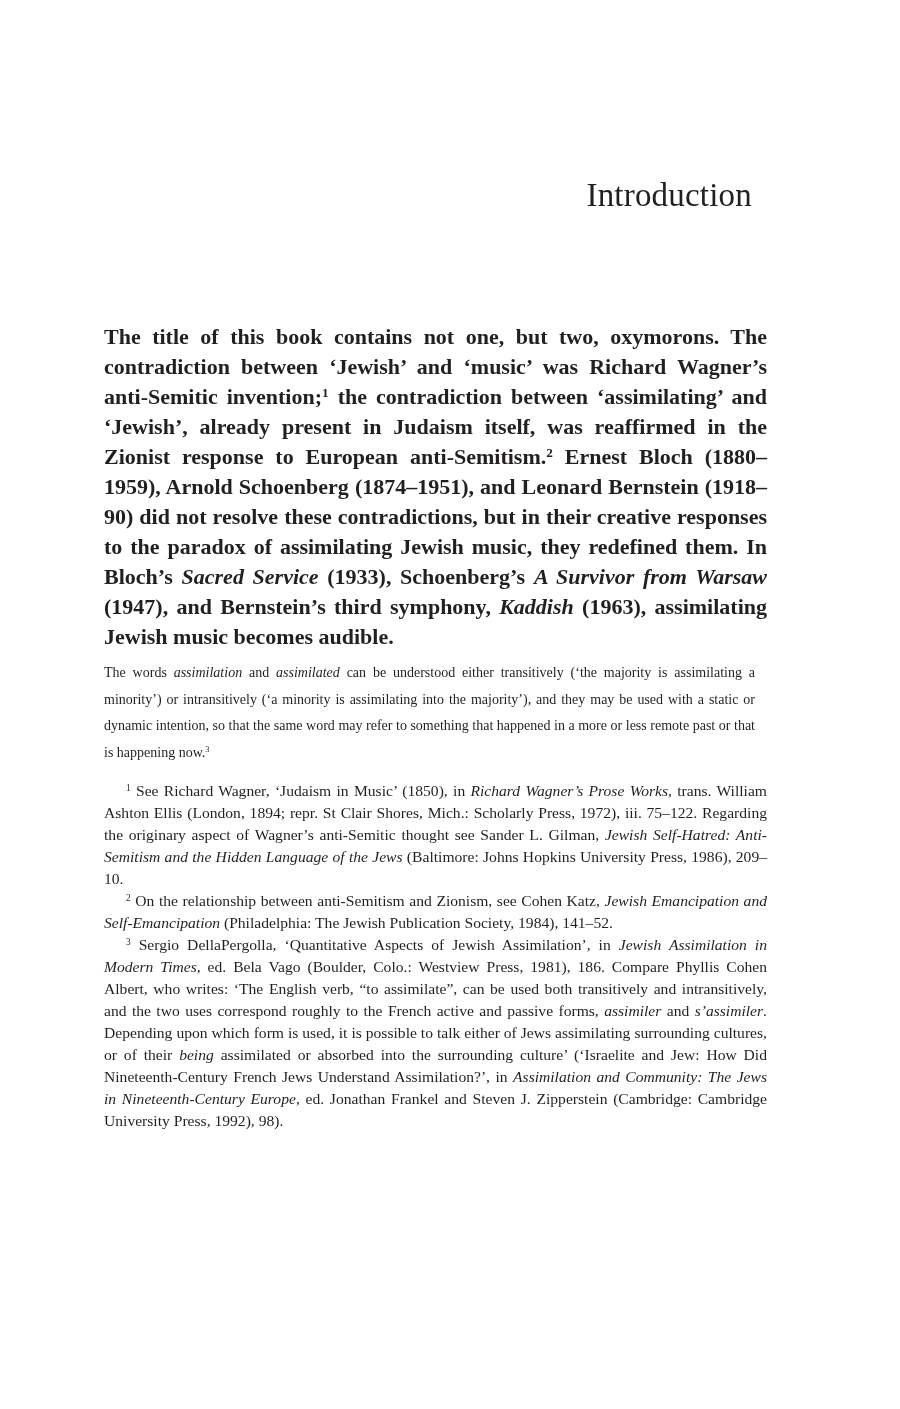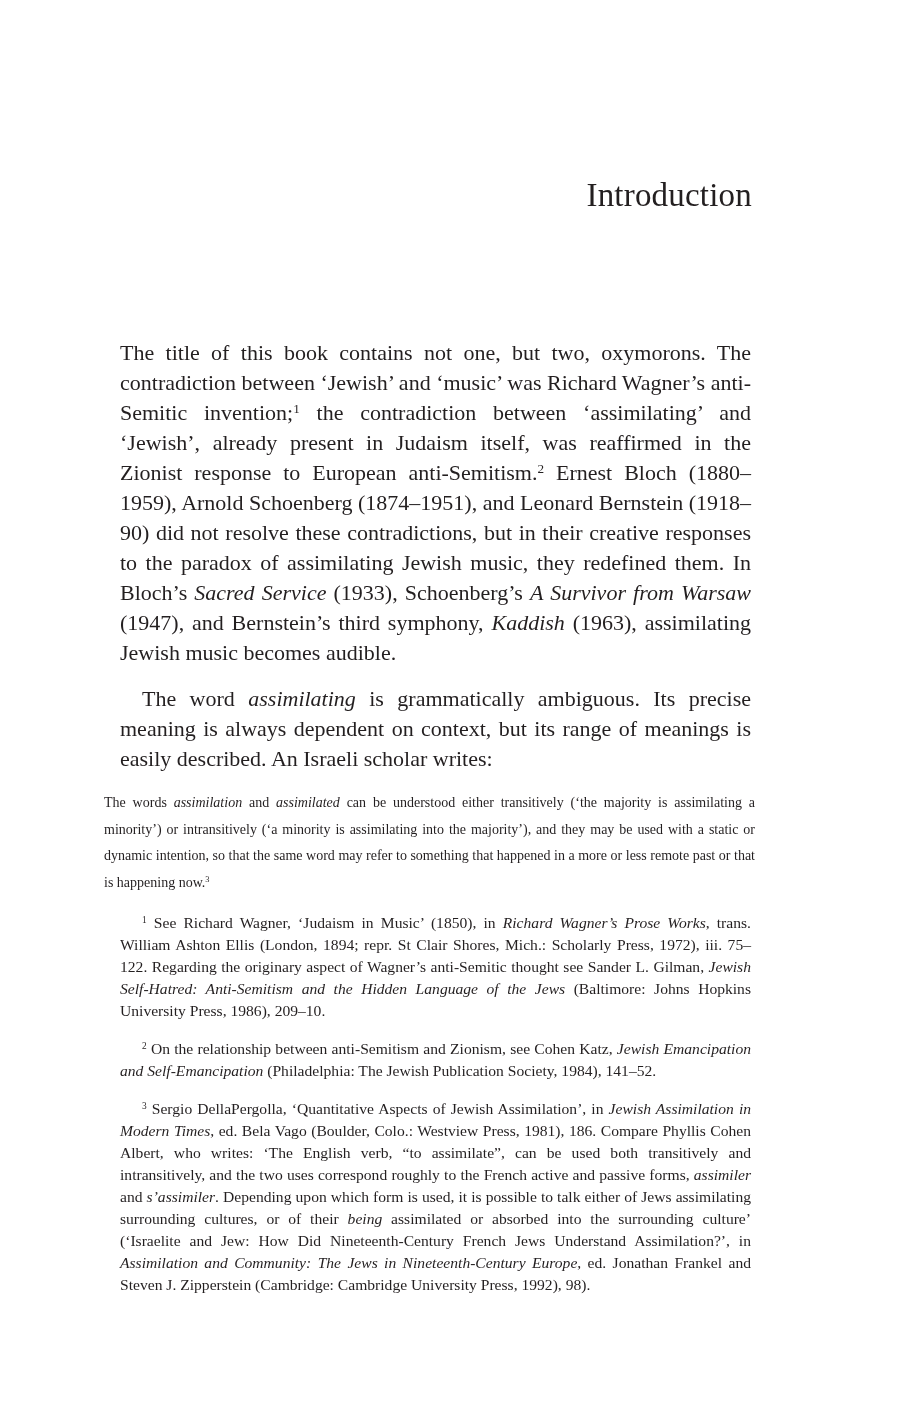--- a/index.html
+++ b/index.html
@@ -2,38 +2,37 @@
 <html><head>
   <meta charset="utf-8">
   <style>
     html, body { margin: 0; padding: 0; background: #ffffff; }
     body { width: 900px; height: 1409px; position: relative; overflow: hidden; color: #231f20;
       font-family: "Liberation Serif", "DejaVu Serif", serif; }
     .page { position: absolute; left: 104px; width: 663px; top: 0; }
     .chapter-title { position: absolute; right: 0; top: 156px; font-size: 33px; line-height: 48px;
       font-weight: normal; margin: 15px; letter-spacing: 0.2px; white-space: nowrap; }
     .body { position: absolute; top: 322px; left: 0; width: 663px; }
-    .para { font-size: 22px; line-height: 30px; text-align: justify; margin: 16px; }
+    .para { font-size: 22px; line-height: 30px; text-align: justify; margin: 0; font-weight: bold; }
     .para.indent { text-indent: 22px; }
     .quote { font-size: 14px; line-height: 26.5px; text-align: justify; margin: 8px 12px 0 0; }
     .notes { margin-top: 14px; }
-    .note { font-size: 15.6px; line-height: 22px; text-align: justify; margin: 16px; text-indent: 22px; }
+    .note { font-size: 15.6px; line-height: 22px; text-align: justify; margin: 0; text-indent: 22px; }
     sup { font-size: 60%; line-height: 0; vertical-align: 0.55em; }
     i { font-style: italic; }
   </style>
 </head>
 <body>
 
 <div class="page">
   <h1 class="chapter-title">Introduction</h1>
 
   <div class="body">
     <p class="para"><span>The title of this book contains not one, but two, oxymorons. The contradiction between ‘Jewish’ and ‘music’ was Richard Wagner’s anti-Semitic invention;</span><sup>1</sup><span> the contradiction between ‘assimilating’ and ‘Jewish’, already present in Judaism itself, was reaffirmed in the Zionist response to European anti-Semitism.</span><sup>2</sup><span> Ernest Bloch (1880–1959), Arnold Schoenberg (1874–1951), and Leonard Bernstein (1918–90) did not resolve these contradictions, but in their creative responses to the paradox of assimilating Jewish music, they redefined them. In Bloch’s </span><i>Sacred Service</i><span> (1933), Schoenberg’s </span><i>A Survivor from Warsaw</i><span> (1947), and Bernstein’s third symphony, </span><i>Kaddish</i><span> (1963), assimilating Jewish music becomes audible.</span></p>
 
-    <p class="para indent"><span>The word </span><i>assimilating</i><span> is grammatically ambiguous. Its precise meaning is always dependent on context, but its range of meanings is easily described. An Israeli scholar writes:</span></p>
 
     <p class="quote"><span>The words </span><i>assimilation</i><span> and </span><i>assimilated</i><span> can be understood either transitively (‘the majority is assimilating a minority’) or intransitively (‘a minority is assimilating into the majority’), and they may be used with a static or dynamic intention, so that the same word may refer to something that happened in a more or less remote past or that is happening now.</span><sup>3</sup></p>
 
     <div class="notes">
       <p class="note"><sup>1</sup><span> See Richard Wagner, ‘Judaism in Music’ (1850), in </span><i>Richard Wagner’s Prose Works</i><span>, trans. William Ashton Ellis (London, 1894; repr. St Clair Shores, Mich.: Scholarly Press, 1972), iii. 75–122. Regarding the originary aspect of Wagner’s anti-Semitic thought see Sander L. Gilman, </span><i>Jewish Self-Hatred: Anti-Semitism and the Hidden Language of the Jews</i><span> (Baltimore: Johns Hopkins University Press, 1986), 209–10.</span></p>
 
       <p class="note"><sup>2</sup><span> On the relationship between anti-Semitism and Zionism, see Cohen Katz, </span><i>Jewish Emancipation and Self-Emancipation</i><span> (Philadelphia: The Jewish Publication Society, 1984), 141–52.</span></p>
 
       <p class="note"><sup>3</sup><span> Sergio DellaPergolla, ‘Quantitative Aspects of Jewish Assimilation’, in </span><i>Jewish Assimilation in Modern Times</i><span>, ed. Bela Vago (Boulder, Colo.: Westview Press, 1981), 186. Compare Phyllis Cohen Albert, who writes: ‘The English verb, “to assimilate”, can be used both transitively and intransitively, and the two uses correspond roughly to the French active and passive forms, </span><i>assimiler</i><span> and </span><i>s’assimiler</i><span>. Depending upon which form is used, it is possible to talk either of Jews assimilating surrounding cultures, or of their </span><i>being</i><span> assimilated or absorbed into the surrounding culture’ (‘Israelite and Jew: How Did Nineteenth-Century French Jews Understand Assimilation?’, in </span><i>Assimilation and Community: The Jews in Nineteenth-Century Europe</i><span>, ed. Jonathan Frankel and Steven J. Zipperstein (Cambridge: Cambridge University Press, 1992), 98).</span></p>
     </div>

